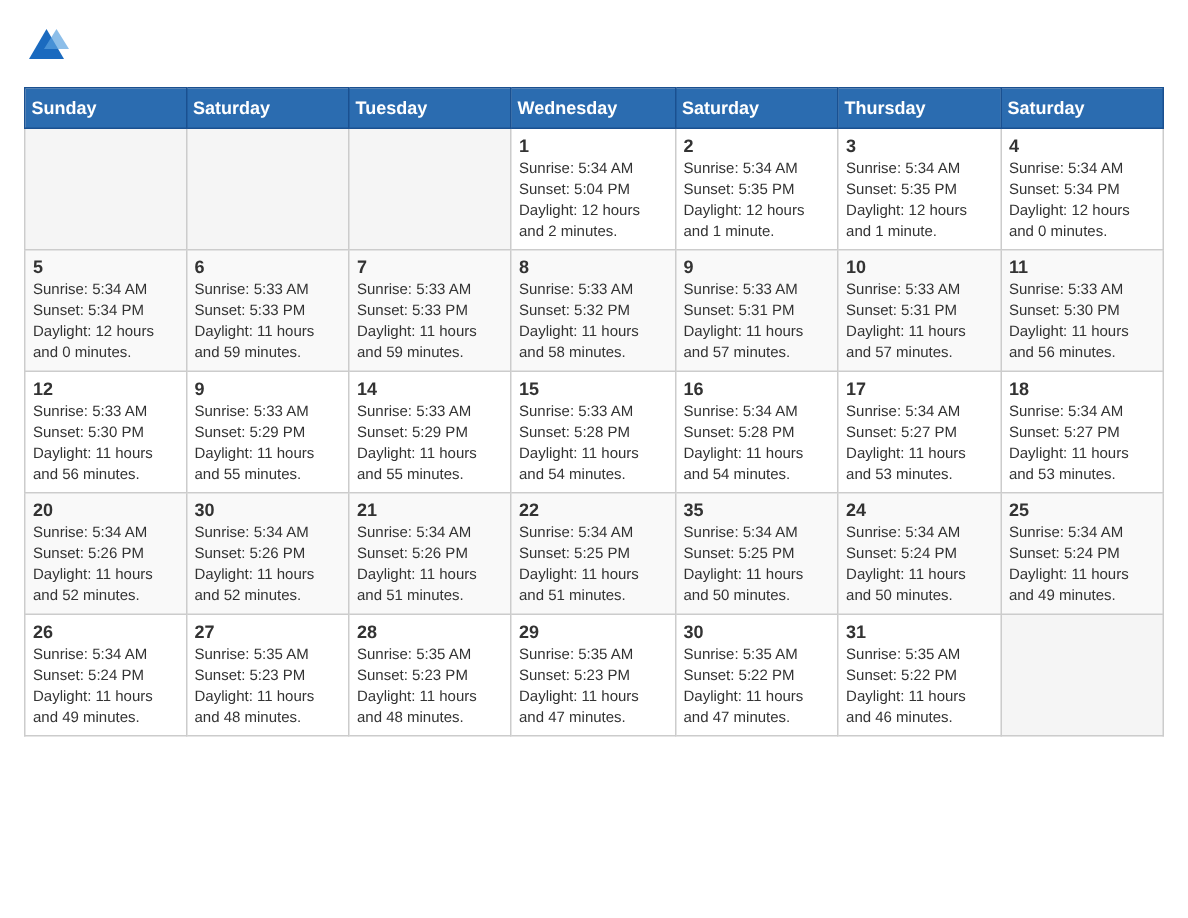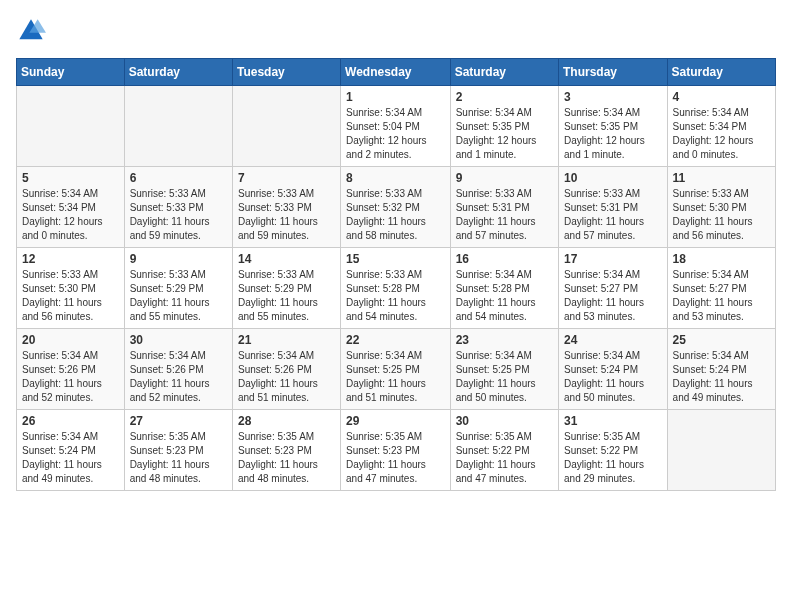--- a/index.html
+++ b/index.html
@@ -213,21 +213,21 @@
         </td>
         <td>
           <span class="day-number">21</span>
           <div class="day-info"><span>Sunrise: 5:34 AM</span><br><span>Sunset: 5:26 PM</span><br><span>Daylight: 11 hours</span><br><span>and 51 minutes.</span></div>
         </td>
         <td>
           <span class="day-number">22</span>
           <div class="day-info"><span>Sunrise: 5:34 AM</span><br><span>Sunset: 5:25 PM</span><br><span>Daylight: 11 hours</span><br><span>and 51 minutes.</span></div>
         </td>
         <td>
-          <span class="day-number">23</span>
+          <span class="day-number">35</span>
           <div class="day-info"><span>Sunrise: 5:34 AM</span><br><span>Sunset: 5:25 PM</span><br><span>Daylight: 11 hours</span><br><span>and 50 minutes.</span></div>
         </td>
         <td>
           <span class="day-number">24</span>
           <div class="day-info"><span>Sunrise: 5:34 AM</span><br><span>Sunset: 5:24 PM</span><br><span>Daylight: 11 hours</span><br><span>and 50 minutes.</span></div>
         </td>
         <td>
           <span class="day-number">25</span>
           <div class="day-info"><span>Sunrise: 5:34 AM</span><br><span>Sunset: 5:24 PM</span><br><span>Daylight: 11 hours</span><br><span>and 49 minutes.</span></div>
         </td>
@@ -248,18 +248,18 @@
         <td>
           <span class="day-number">29</span>
           <div class="day-info"><span>Sunrise: 5:35 AM</span><br><span>Sunset: 5:23 PM</span><br><span>Daylight: 11 hours</span><br><span>and 47 minutes.</span></div>
         </td>
         <td>
           <span class="day-number">30</span>
           <div class="day-info"><span>Sunrise: 5:35 AM</span><br><span>Sunset: 5:22 PM</span><br><span>Daylight: 11 hours</span><br><span>and 47 minutes.</span></div>
         </td>
         <td>
           <span class="day-number">31</span>
-          <div class="day-info"><span>Sunrise: 5:35 AM</span><br><span>Sunset: 5:22 PM</span><br><span>Daylight: 11 hours</span><br><span>and 29 minutes.</span></div>
+          <div class="day-info"><span>Sunrise: 5:35 AM</span><br><span>Sunset: 5:22 PM</span><br><span>Daylight: 11 hours</span><br><span>and 46 minutes.</span></div>
         </td>
         <td class="empty-cell"></td>
       </tr>
     </tbody>
 </table>
 
 </body></html>

